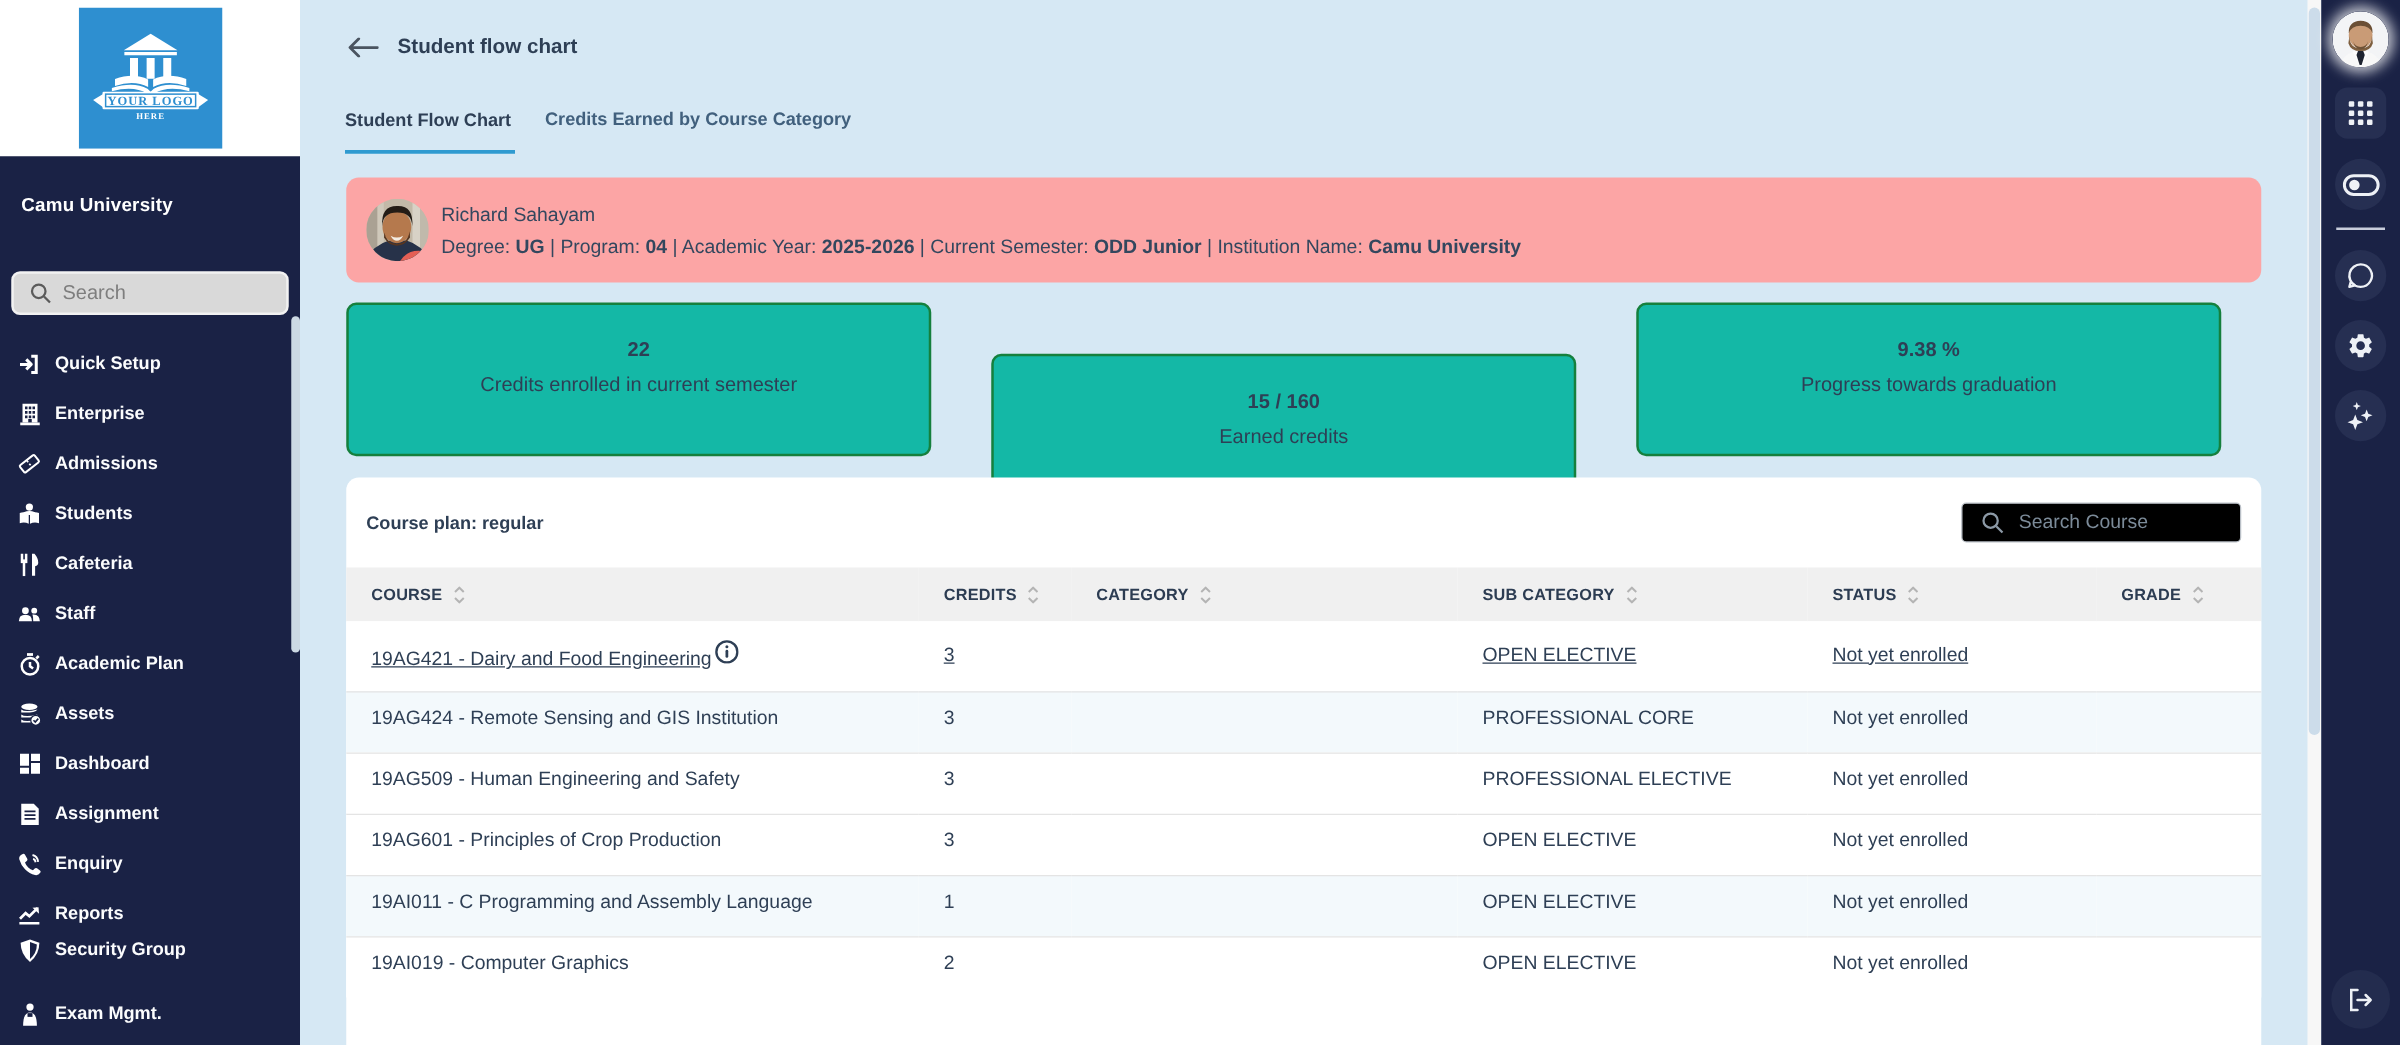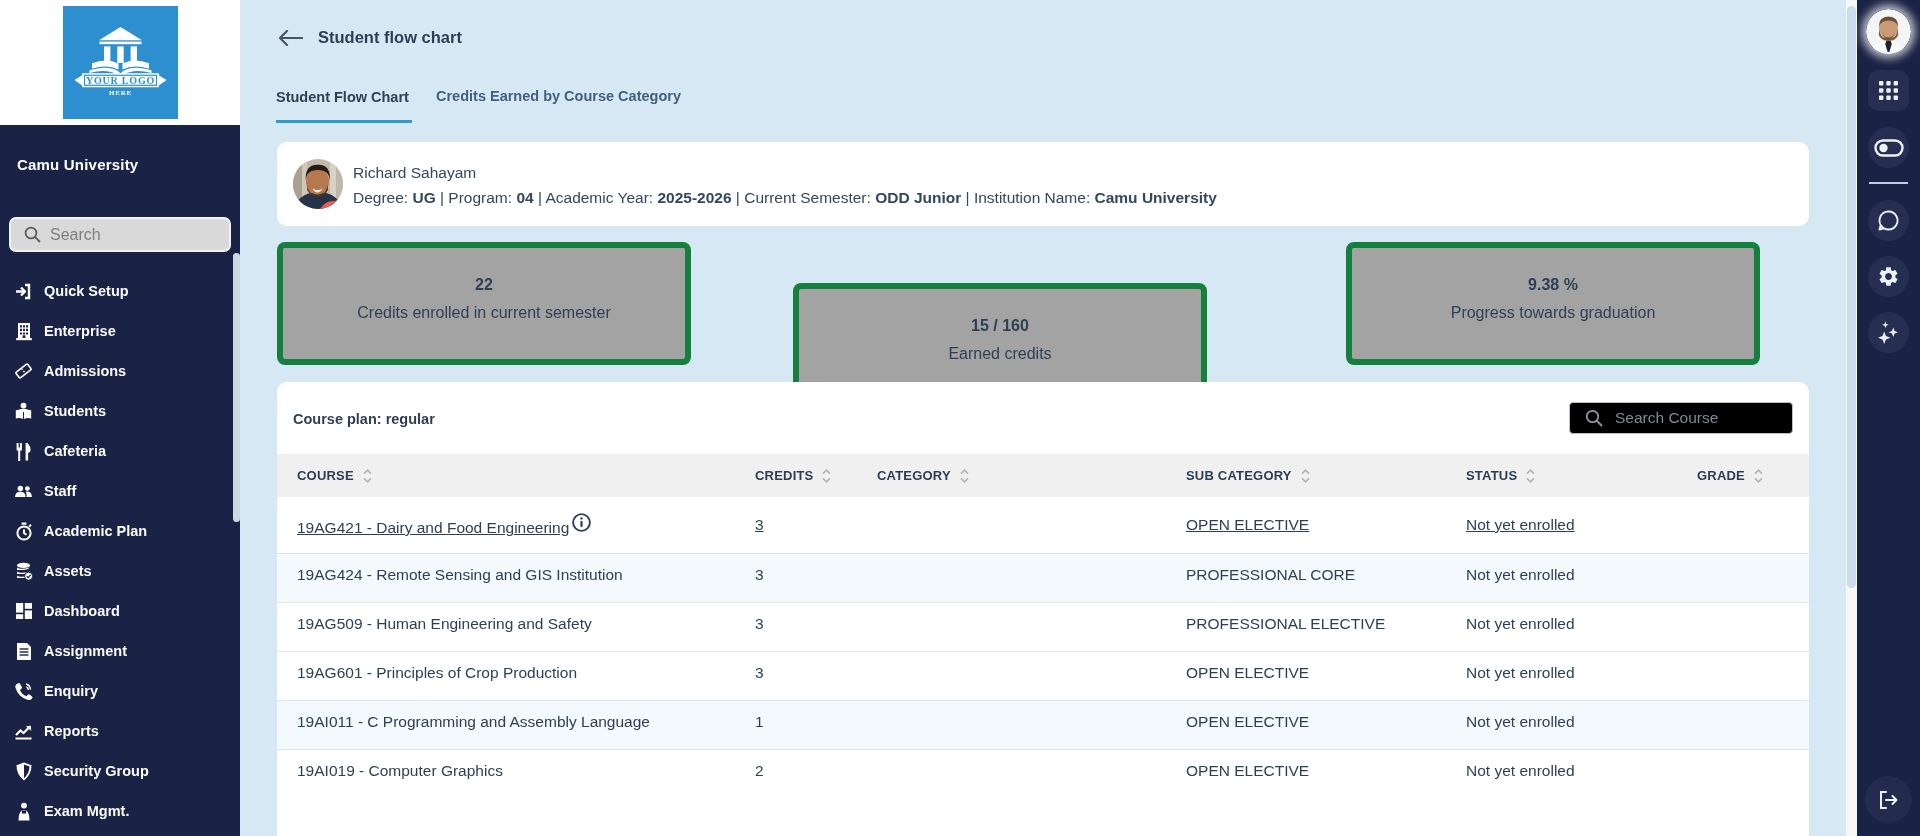--- a/index.html
+++ b/index.html
@@ -22,27 +22,27 @@
 
   
   #main { position:absolute; left:240px; top:0; width:1606px; height:836px; background:#d6e8f4; }
   .titlerow { position:absolute; left:38px; top:28px; display:flex; align-items:center; }
   .titlerow .title { color:#2e3f55; font-size:16.5px; font-weight:bold; margin-left:15px; }
   .tabs { position:absolute; left:36px; top:88px; }
   .tab1 { color:#2e3f55; font-size:14.5px; font-weight:bold; }
   .tab2 { position:absolute; left:160px; top:0; color:#41607d; font-size:14.5px; font-weight:bold; white-space:nowrap; }
   .tabline { position:absolute; left:36px; top:120px; width:136px; height:3px; background:#2f9ad0; }
 
-  .infobar { position:absolute; left:37px; top:142px; width:1532px; height:84px; background:#ffffff; border-radius:10px; }
+  .infobar { position:absolute; left:37px; top:142px; width:1532px; height:84px; background:#fca5a5; border-radius:10px; }
   .infobar .av { position:absolute; left:16px; top:17px; width:50px; height:50px; border-radius:50%; overflow:hidden; }
   .infobar .nm { position:absolute; left:76px; top:22px; color:#33475e; font-size:15.5px; }
   .infobar .dt { position:absolute; left:76px; top:47px; color:#33475e; font-size:15.5px; }
   .infobar b { font-weight:bold; }
 
-  .card { position:absolute; top:242px; width:414px; height:123px; background:#a3a3a3; border:6px solid #15803d; border-radius:8px; text-align:center; color:#2e3f55; }
+  .card { position:absolute; top:242px; width:468px; height:123px; background:#14b8a6; border:2px solid #15803d; border-radius:8px; text-align:center; color:#2e3f55; }
   .card .v { margin-top:28px; font-size:16px; font-weight:bold; }
   .card .l { margin-top:10px; font-size:16px; }
   .card .l2 { margin-top:6px; font-size:16px; }
 
   .panel { position:absolute; left:37px; top:382px; width:1532px; height:454px; background:#fff; border-radius:10px 10px 0 0; }
   .cp { position:absolute; left:16px; top:29px; color:#2e3f55; font-size:14.5px; font-weight:bold; }
   .scourse { position:absolute; left:1292px; top:20px; width:224px; height:32px; border:1px solid #b9bfc6; border-radius:4px; background:#000000; display:flex; align-items:center; }
   .scourse svg { margin-left:15px; }
   .scourse span { margin-left:12px; color:#7c8b99; font-size:15.5px; }
 
@@ -235,21 +235,21 @@
       <div class="mi" style="top:440px">
           <span class="ic">
             <svg width="19" height="17" viewBox="0 0 19 17">
               <path d="M1.5 15.5 L17.5 15.5" stroke="#fff" stroke-width="2"></path>
               <path d="M2 12 L6.5 7.5 L9.5 10 L16 3.5" fill="none" stroke="#fff" stroke-width="2.2"></path>
               <path d="M16.8 2.8 L17.2 8 L12 3.2 Z" fill="#fff"></path>
             </svg>
           </span>
           <span class="tx">Reports</span>
         </div>
-      <div class="mi" style="top:480px">
+      <div class="mi" style="top:469px">
           <span class="ic">
             <svg width="16" height="19" viewBox="0 0 16 19">
               <path fill="#fff" d="M8 0.5 L15.5 3.2 Q15.5 12.6 8 18.5 Q0.5 12.6 0.5 3.2 Z"></path>
               <path fill="#1a2245" d="M8 2.6 L13.5 4.6 Q13.4 11.6 8 16.2 Z"></path>
             </svg>
           </span>
           <span class="tx">Security Group</span>
         </div>
       <div class="mi" style="top:520px">
           <span class="ic">
@@ -298,21 +298,21 @@
     </div>
 
     <div class="card" style="left:37px;">
       <div class="v">22</div>
       <div class="l">Credits enrolled in current semester</div>
     </div>
     <div class="card" style="left:553px;margin-top:41px;">
       <div class="v">15 / 160</div>
       <div class="l">Earned credits</div>
     </div>
-    <div class="card" style="left:1106px;">
+    <div class="card" style="left:1069px;">
       <div class="v">9.38 %</div>
       <div class="l">Progress towards graduation</div>
     </div>
 
     <div class="panel">
       <div class="cp">Course plan: regular</div>
       <div class="scourse">
         <svg width="18" height="18" viewBox="0 0 18 18">
             <circle cx="7.5" cy="7.5" r="5.7" fill="none" stroke="#8c99a6" stroke-width="1.8"></circle>
             <line x1="12" y1="12" x2="17" y2="17" stroke="#8c99a6" stroke-width="1.8"></line>

